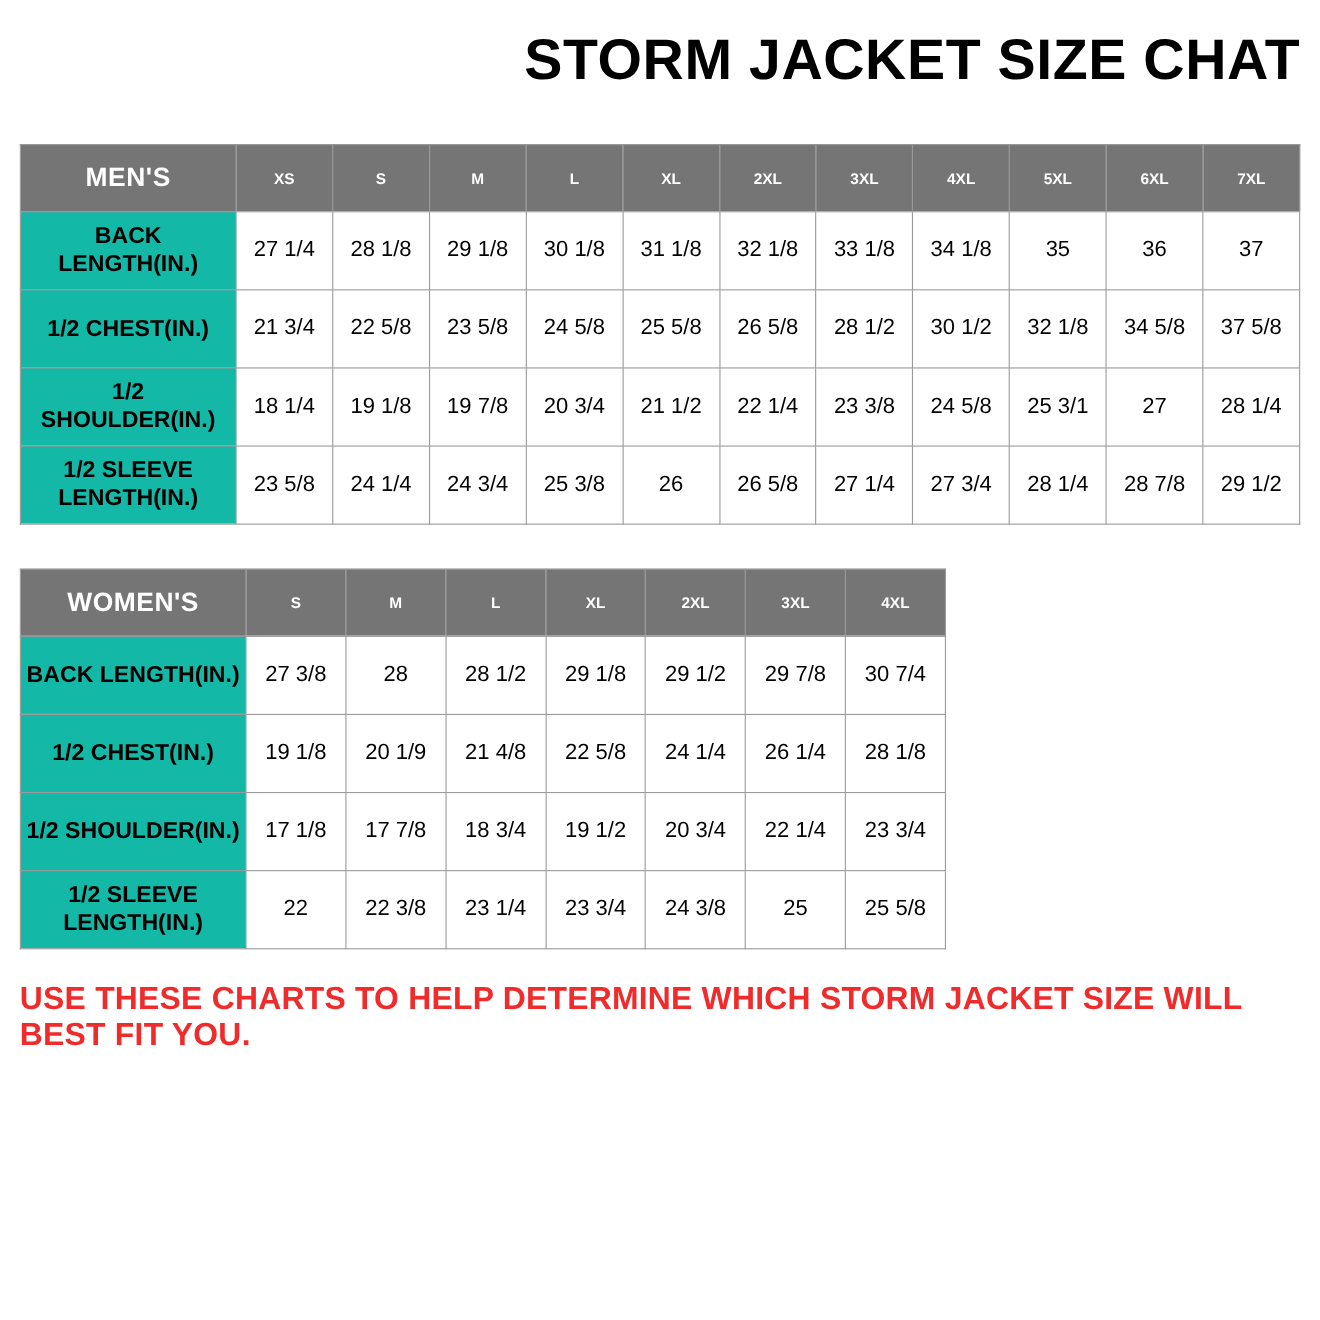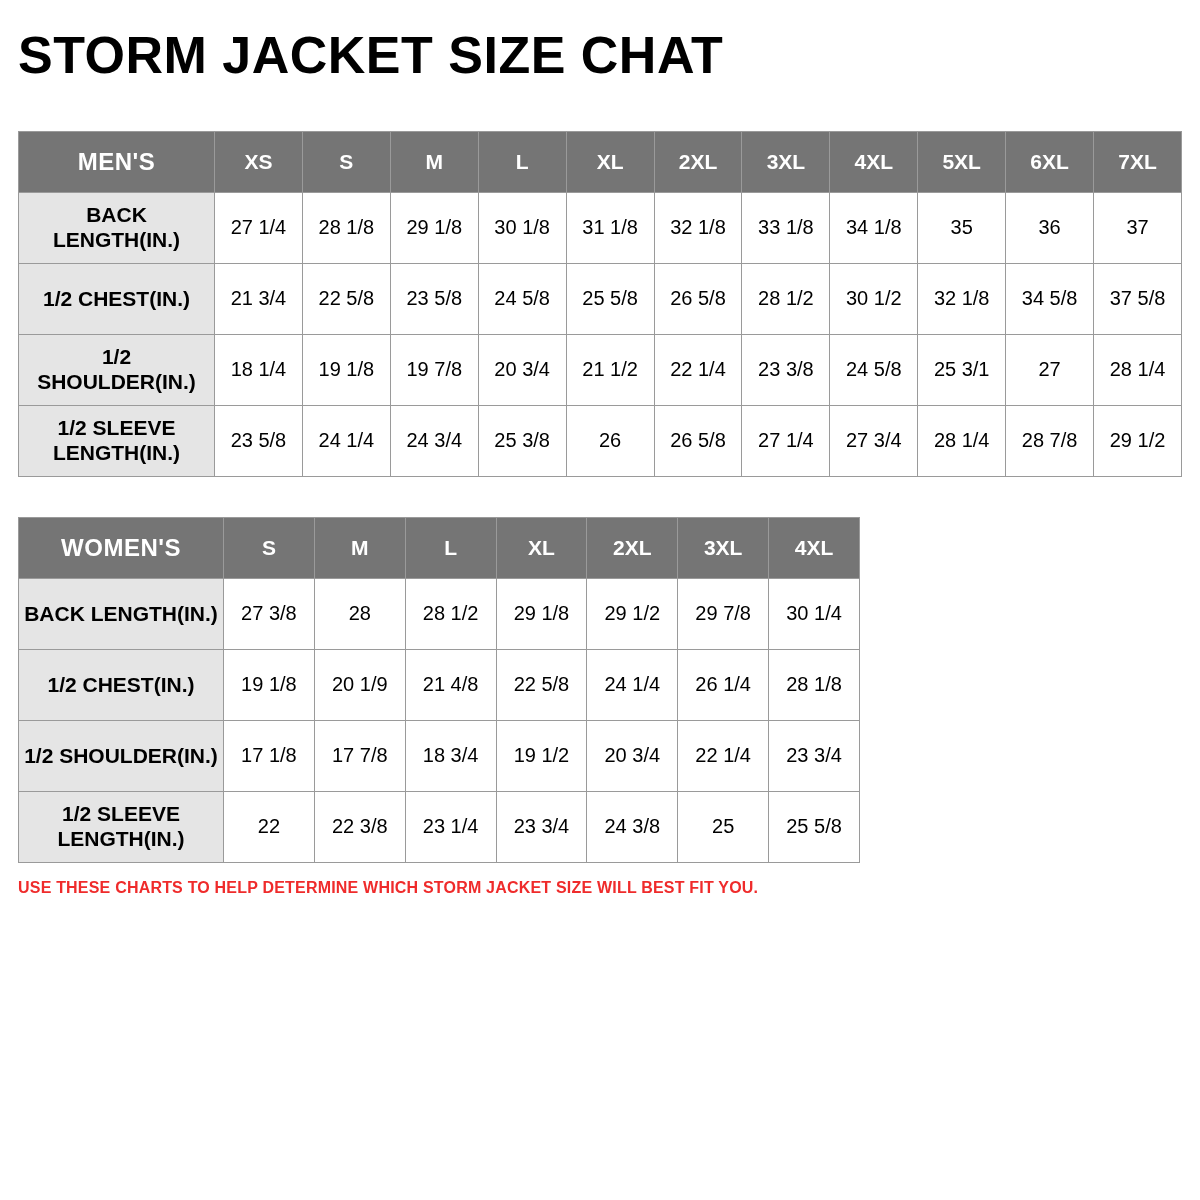--- a/index.html
+++ b/index.html
@@ -22,20 +22,21 @@
     padding: 22px 18px 0 18px;
   }
   .title {
     font-size: 52px;
     font-weight: bold;
     letter-spacing: 0.5px;
     line-height: 1.05;
     margin: 6px 0 14px 0;
     color: #000;
     white-space: nowrap;
+    text-align: right;
   }
   .note-top {
     color: #ef2b2b;
     font-size: 23px;
     line-height: 1.35;
     max-width: 960px;
     margin: 0 0 10px 0;
   }
   table {
     border-collapse: collapse;
@@ -57,44 +58,44 @@
     font-size: 20px;
     color: #000;
     padding: 6px 2px;
     background: #ffffff;
   }
   thead th {
     background: #757575;
     color: #ffffff;
     font-weight: bold;
     height: 48px;
-    font-size: 21px;
+    font-size: 14px;
   }
   thead th.corner {
     font-size: 24px;
     letter-spacing: 0.5px;
   }
   tbody th.rowhead {
     font-weight: bold;
     font-size: 21px;
-    background: #e5e5e5;
+    background: #14b8a6;
     color: #000;
     line-height: 1.15;
     height: 58px;
     padding: 4px 4px;
   }
   tbody td {
     height: 58px;
     font-size: 20px;
   }
   .men col.first { width: 196px; }
   .women col.first { width: 205px; }
   .note-bottom {
     color: #ef2b2b;
-    font-size: 16px;
+    font-size: 29px;
     font-weight: bold;
     letter-spacing: 0.2px;
   }
 </style>
 </head>
 <body>
 
 <div class="page">
 
   <h1 class="title">STORM JACKET SIZE CHAT</h1>
@@ -198,21 +199,21 @@
     </thead>
     <tbody>
       <tr>
         <th class="rowhead">BACK LENGTH(IN.)</th>
         <td>27 3/8</td>
         <td>28</td>
         <td>28 1/2</td>
         <td>29 1/8</td>
         <td>29 1/2</td>
         <td>29 7/8</td>
-        <td>30 1/4</td>
+        <td>30 7/4</td>
       </tr>
       <tr>
         <th class="rowhead">1/2 CHEST(IN.)</th>
         <td>19 1/8</td>
         <td>20 1/9</td>
         <td>21 4/8</td>
         <td>22 5/8</td>
         <td>24 1/4</td>
         <td>26 1/4</td>
         <td>28 1/8</td>

